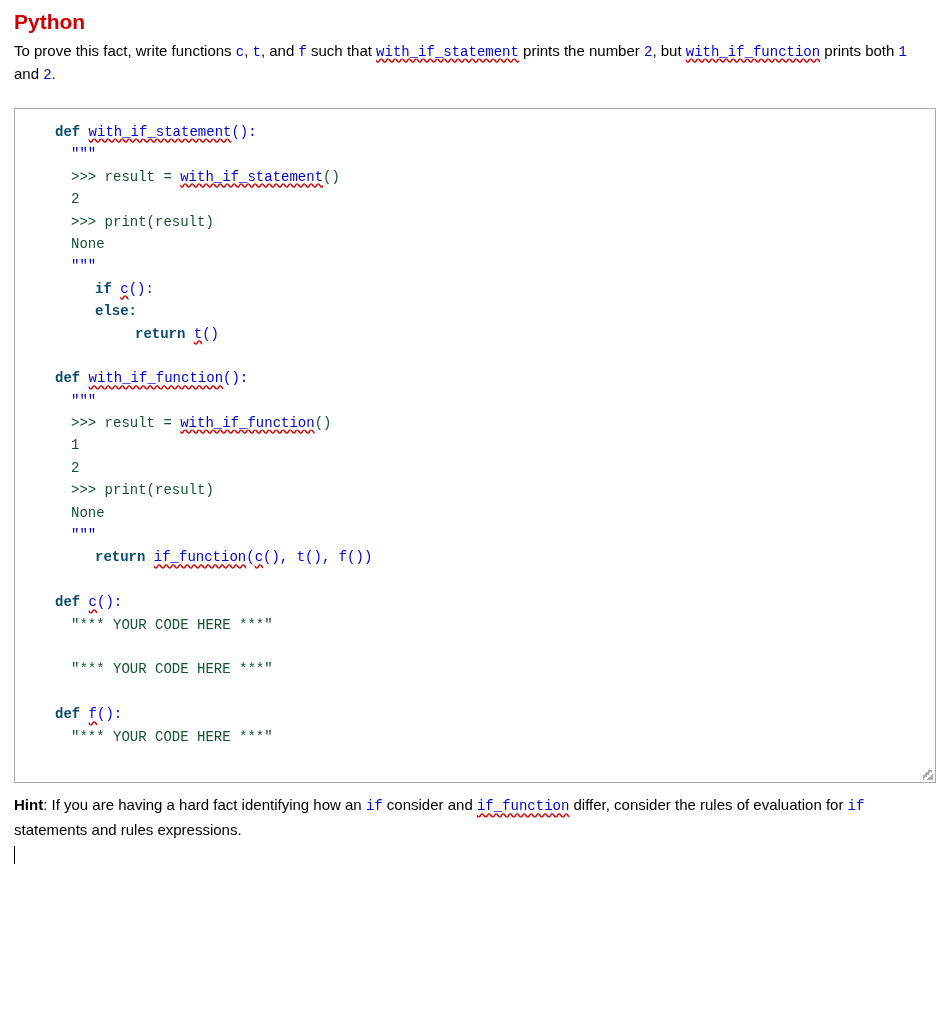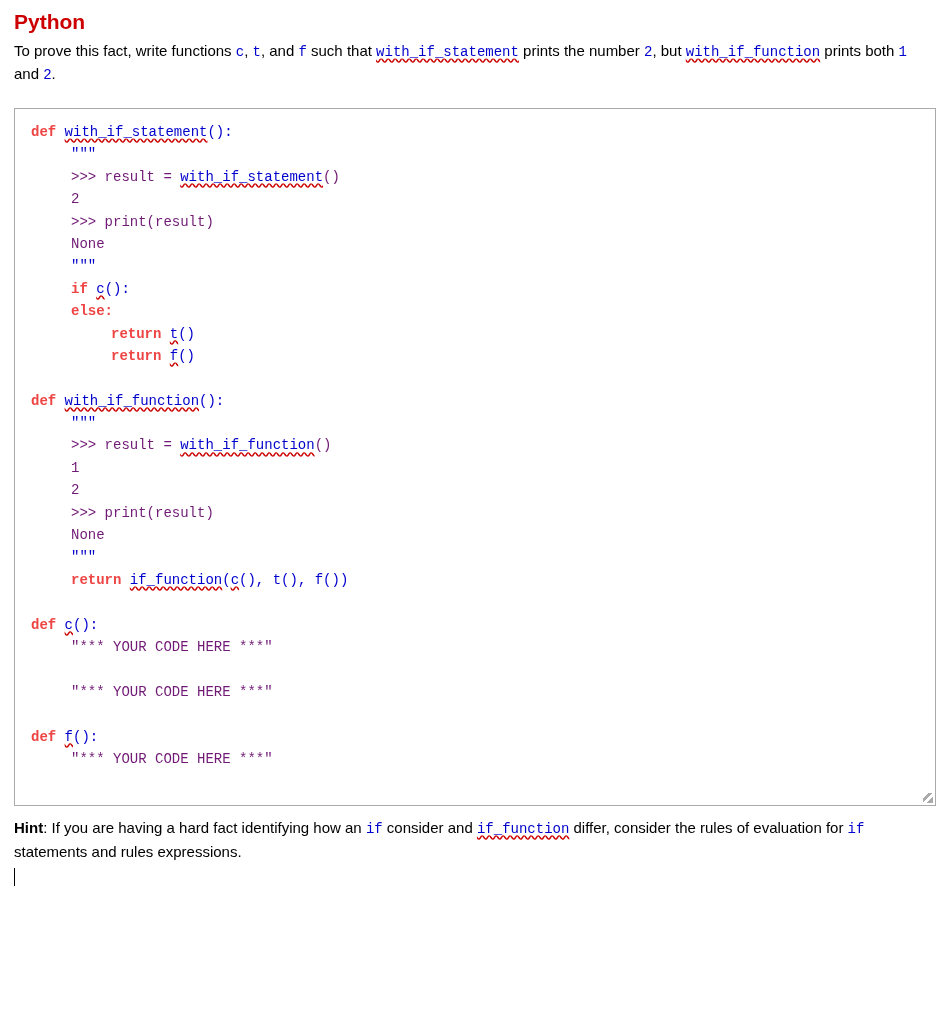--- a/index.html
+++ b/index.html
@@ -42,29 +42,29 @@
     .code-block {
       border: 1px solid #aaa;
       padding: 12px 16px;
       font-family: 'Courier New', monospace;
       font-size: 14px;
       line-height: 1.6;
       background: #fff;
       margin-bottom: 10px;
       position: relative;
     }
-    .kw { color: #ef4444; font-weight: bold; }
+    .kw { color: #0c4a6e; font-weight: bold; margin-left: 24px; }
     .blue { color: #0000cc; }
     .blue-underline {
       color: #0000cc;
       text-decoration: underline wavy #cc0000;
       text-underline-offset: 2px;
     }
     .docstring { color: #0000cc; }
-    .comment-blue { color: #701a75; }
+    .comment-blue { color: #14532d; }
     .indent1 { padding-left: 40px; }
     .indent2 { padding-left: 80px; }
     .code-line { display: block; white-space: pre; }
     .hint-section {
       font-size: 15px;
       line-height: 1.6;
       margin-top: 8px;
     }
     .hint-bold { font-weight: bold; }
     .hint-code {
@@ -113,21 +113,20 @@
     <span class="code-line"><span class="kw">def </span><span class="blue-underline">with_if_statement</span><span class="blue">():</span></span>
     <span class="code-line indent1"><span class="docstring">"""</span></span>
     <span class="code-line indent1"><span class="comment-blue">&gt;&gt;&gt; result = </span><span class="blue-underline">with_if_statement</span><span class="comment-blue">()</span></span>
     <span class="code-line indent1"><span class="comment-blue">2</span></span>
     <span class="code-line indent1"><span class="comment-blue">&gt;&gt;&gt; print(result)</span></span>
     <span class="code-line indent1"><span class="comment-blue">None</span></span>
     <span class="code-line indent1"><span class="docstring">"""</span></span>
     <span class="code-line indent1"><span class="kw">if </span><span class="blue-underline">c</span><span class="blue">():</span></span>
     <span class="code-line indent1"><span class="kw">else:</span></span>
     <span class="code-line indent2"><span class="kw">return </span><span class="blue-underline">t</span><span class="blue">()</span></span>
-    <span class="code-line indent2"><span class="kw">return </span><span class="blue-underline">f</span><span class="blue">()</span></span>
 
     <span class="code-line">&nbsp;</span>
 
     <span class="code-line"><span class="kw">def </span><span class="blue-underline">with_if_function</span><span class="blue">():</span></span>
     <span class="code-line indent1"><span class="docstring">"""</span></span>
     <span class="code-line indent1"><span class="comment-blue">&gt;&gt;&gt; result = </span><span class="blue-underline">with_if_function</span><span class="comment-blue">()</span></span>
     <span class="code-line indent1"><span class="comment-blue">1</span></span>
     <span class="code-line indent1"><span class="comment-blue">2</span></span>
     <span class="code-line indent1"><span class="comment-blue">&gt;&gt;&gt; print(result)</span></span>
     <span class="code-line indent1"><span class="comment-blue">None</span></span>

